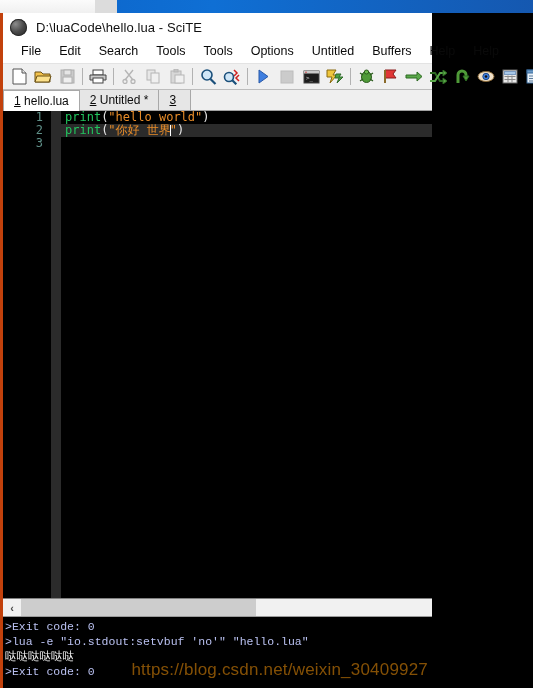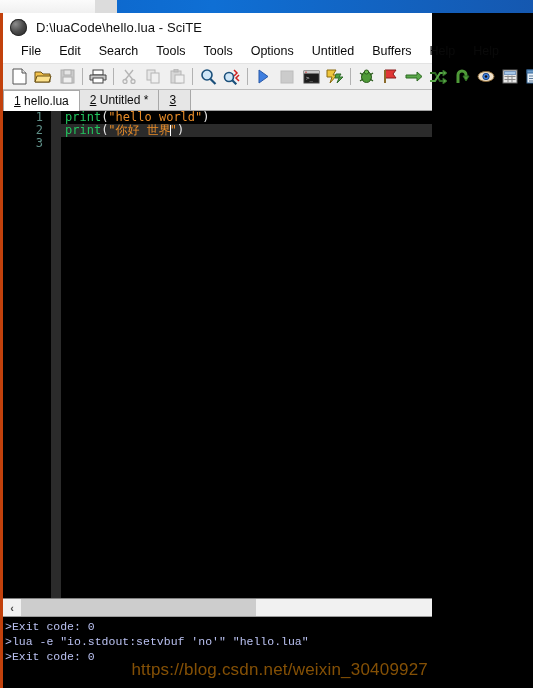--- a/index.html
+++ b/index.html
@@ -293,17 +293,18 @@
   <div id="hscroll">
     <div id="hscroll-left">‹</div>
     <div id="hscroll-track">
       <div id="hscroll-thumb"></div>
     </div>
   </div>
 
   <div id="output">
     <div class="oline ocmd">&gt;Exit code: 0</div>
     <div class="oline ocmd">&gt;lua -e "io.stdout:setvbuf 'no'" "hello.lua"</div>
+    <div class="oline oout">哒哒哒哒哒哒</div>
     <div class="oline ocmd">&gt;Exit code: 0</div>
     <div id="watermark">https://blog.csdn.net/weixin_30409927</div>
   </div>
 
 </div>
 
 </body></html>

